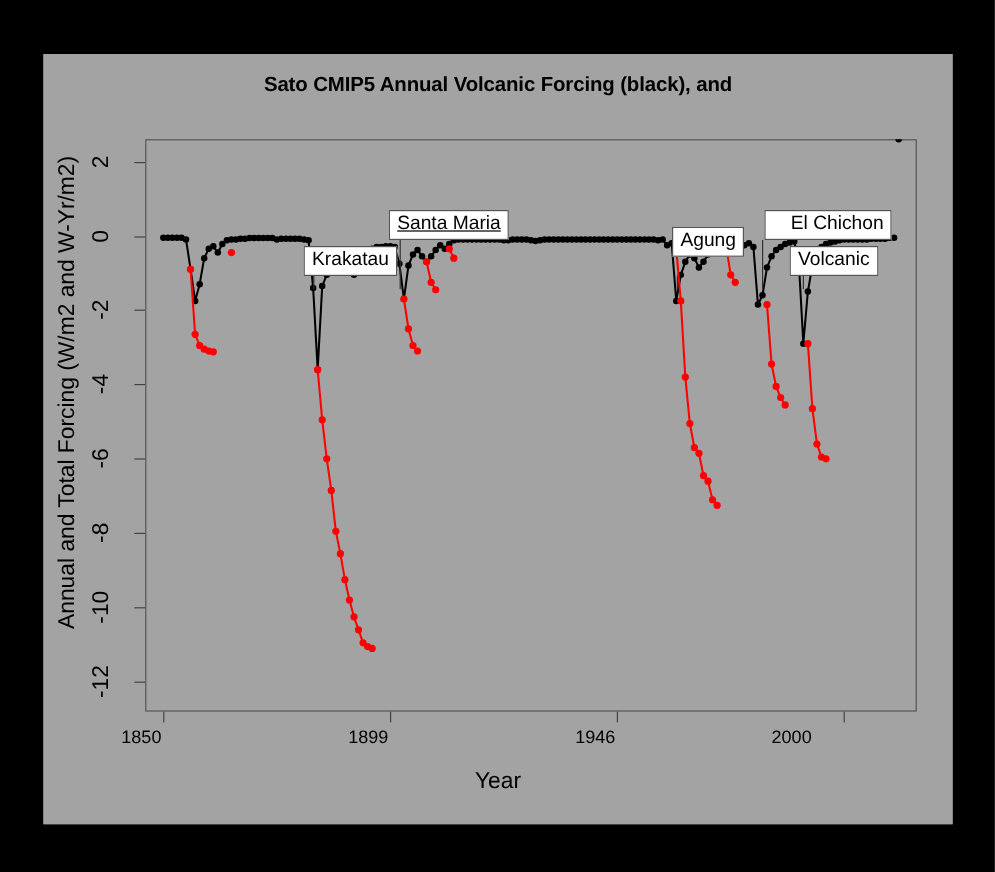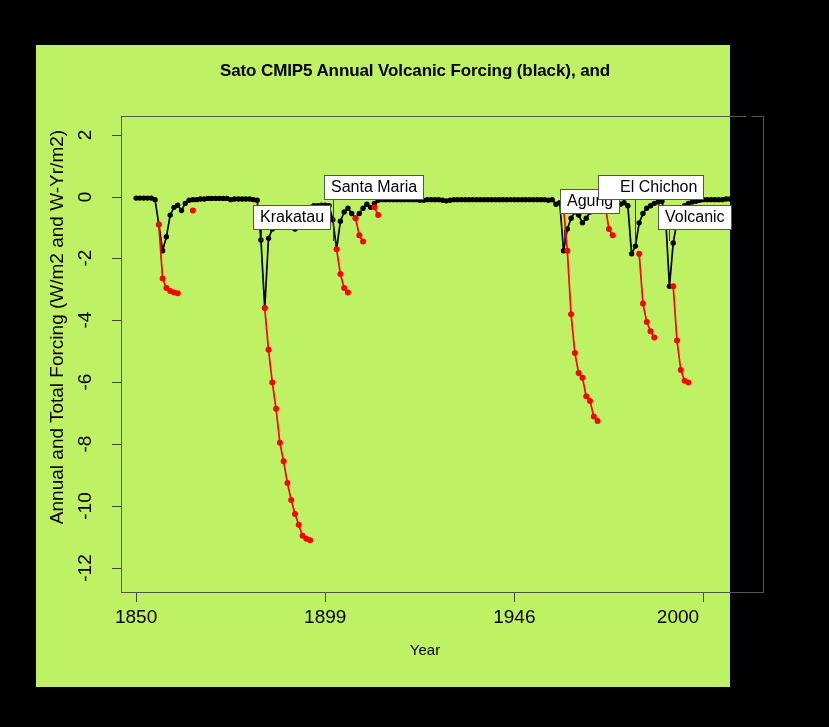--- a/index.html
+++ b/index.html
@@ -3,51 +3,51 @@
 <meta charset="utf-8">
 <style>
   html,body{margin:0;padding:0;}
   body{
     width:829px;height:727px;background:#000000;
     font-family:"Liberation Sans", sans-serif;
     overflow:hidden;
   }
   #page{position:relative;width:829px;height:727px;}
   #panel{
-    position:absolute;left:36px;top:45px;width:694px;height:642px;
-    background:#bef264;
+    position:absolute;left:36px;top:45px;width:758px;height:642px;
+    background:#a3a3a3;
   }
   
   #title{
     position:absolute;left:0;top:14px;width:758px;
     text-align:center;font-weight:bold;font-size:17px;color:#000;
     line-height:1.45;letter-spacing:-0.1px;
   }
   
   #ylab{
     position:absolute;left:-279px;top:271px;width:600px;
     text-align:center;font-size:19px;color:#000;
     transform:rotate(-90deg);
   }
   #xlab{
-    position:absolute;left:10px;top:596px;width:758px;
-    text-align:center;font-size:15px;color:#000;
+    position:absolute;left:0;top:596px;width:758px;
+    text-align:center;font-size:19px;color:#000;
   }
   
   #plotbox{
     position:absolute;left:85px;top:71px;width:643px;height:477px;
     border:1px solid #555;box-sizing:border-box;
   }
   #svgwrap{position:absolute;left:85px;top:71px;width:643px;height:477px;}
   
   .ytick{position:absolute;width:9px;height:1px;background:#444;}
   .ytlab{position:absolute;font-size:19px;color:#000;text-align:center;
          width:46px;transform:rotate(-90deg);}
   .xtick{position:absolute;width:1px;height:9px;background:#444;}
-  .xtlab{position:absolute;font-size:19px;color:#000;text-align:center;width:70px;}
+  .xtlab{position:absolute;font-size:15px;color:#000;width:70px;}
   
   .annbox{
     position:absolute;border:1px solid #555;background:#fff;
     font-size:16px;color:#000;padding:2px 6px 3px 6px;white-space:nowrap;
     box-sizing:border-box;
   }
   .annline{position:absolute;width:1px;background:#333;}
 </style>
 </head>
 <body>
@@ -334,24 +334,24 @@
             <circle cx="552.22" cy="170.36" r="3" fill="#FF0000"></circle>
             <circle cx="556.01" cy="224.56" r="3" fill="#FF0000"></circle>
             <circle cx="559.79" cy="253.99" r="3" fill="#FF0000"></circle>
             <circle cx="563.57" cy="264.83" r="3" fill="#FF0000"></circle>
             <circle cx="567.35" cy="266.38" r="3" fill="#FF0000"></circle>
           </g>
         </svg></div>
     <div id="annlayer">
         <div class="annbox" style="left: 217px; top: 160px;">Krakatau</div>
         <div class="annline" style="left: 224.947px; top: 185px; height: 11px;"></div>
-        <div class="annbox" style="left: 288px; top: 130px;">Santa Maria</div>
+        <div class="annbox" style="left: 288px; top: 130px; text-decoration: underline;">Santa Maria</div>
         <div class="annline" style="left: 296.812px; top: 155px; height: 41px;"></div>
         <div class="annbox" style="left: 524px; top: 144px;">Agung</div>
         <div class="annline" style="left: 527.535px; top: 185px; height: 11px;"></div>
-        <div class="annbox" style="left: 562px; top: 130px; padding-left: 21px;">El Chichon</div>
+        <div class="annbox" style="left: 601px; top: 130px; padding-left: 21px;">El Chichon</div>
         <div class="annline" style="left: 599.4px; top: 155px; height: 41px;"></div>
         <div class="annbox" style="left: 622px; top: 160px;">Volcanic</div>
         <div class="annline" style="left: 633.441px; top: 185px; height: 11px;"></div>
       </div>
 
   </div>
 </div>
 
 </body></html>

